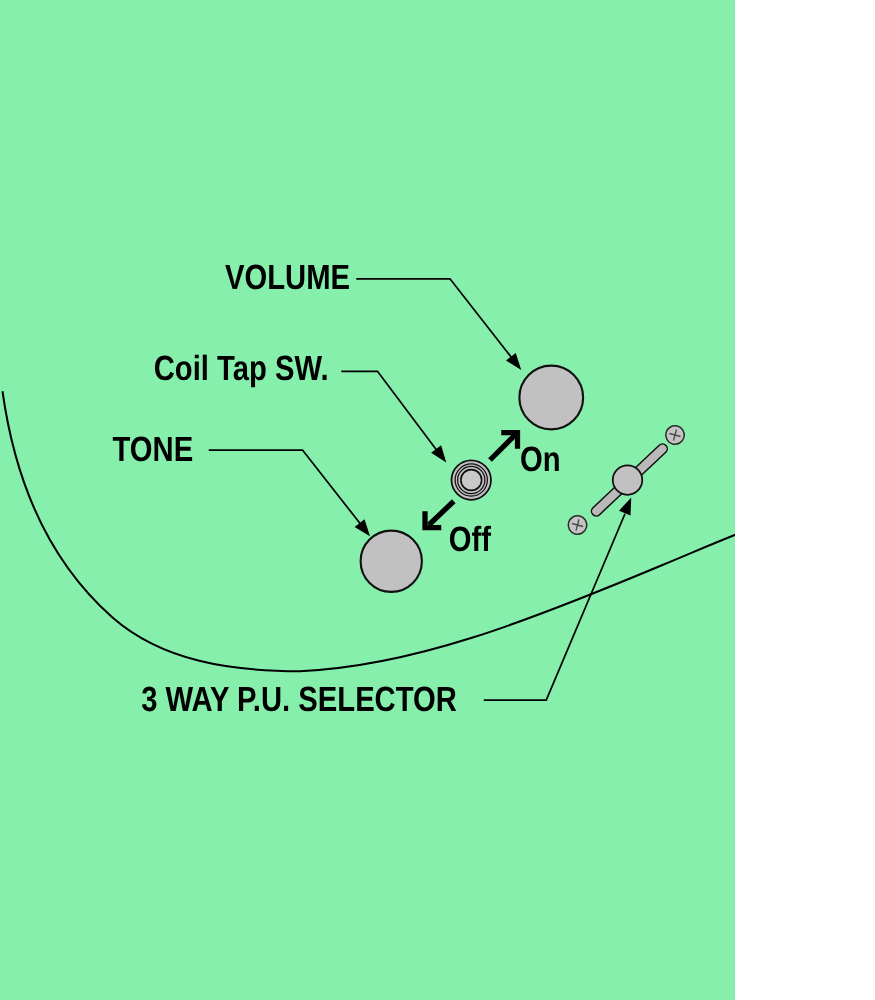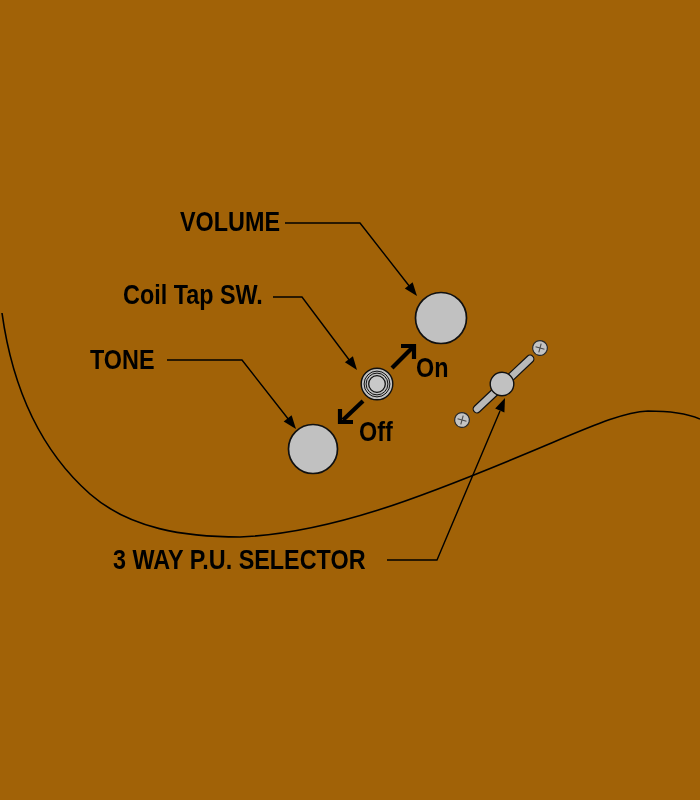--- a/index.html
+++ b/index.html
@@ -2,23 +2,23 @@
 <html><head>
 <meta charset="utf-8">
 <style>
   html, body {
     margin: 0;
     padding: 0;
     background: #ffffff;
   }
   .stage {
     position: relative;
-    width: 700px;
+    width: 588px;
     height: 800px;
-    background: #a16207;
+    background: #86efac;
     overflow: hidden;
   }
   .stage svg {
     position: absolute;
     left: 0;
     top: 0;
   }
   .label {
     position: absolute;
     font-family: "Liberation Sans", sans-serif;

